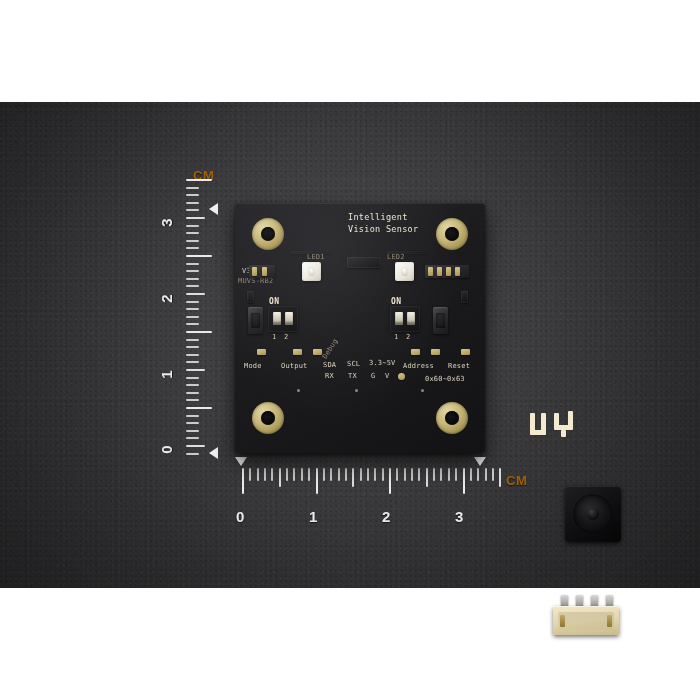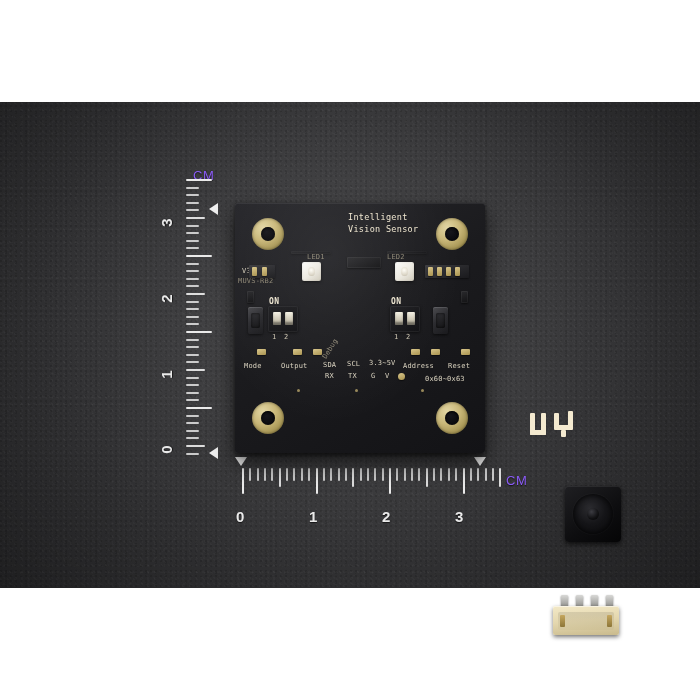--- a/index.html
+++ b/index.html
@@ -31,21 +31,21 @@
       radial-gradient(circle at 64% 12%, rgba(0,0,0,.22) 0 1px, transparent 1px);
     background-size:7px 7px,9px 9px,6px 6px,11px 11px,8px 8px,5px 5px,10px 10px;
   }
   #backdrop:after{
     content:"";position:absolute;inset:0;
     background:radial-gradient(ellipse at 50% 45%, rgba(255,255,255,.06) 0%, rgba(0,0,0,0) 55%, rgba(0,0,0,.28) 100%);
   }
 
   
   .ruler-lbl{
-    position:absolute;color:#8b5cf6;font-weight:normal;
+    position:absolute;color:#a16207;font-weight:bold;
     font-family:"Liberation Sans", sans-serif;letter-spacing:.5px;
     text-shadow:0 1px 1px rgba(0,0,0,.6);
   }
   #v-ruler{position:absolute;left:186px;top:170px;width:40px;height:290px;}
   #v-ruler .vtick{position:absolute;left:0;height:2px;background:#eaeaea;border-radius:1px;}
   #v-cm{left:193px;top:168px;font-size:13px;}
   .vnum{position:absolute;color:#eaeaea;font-size:15px;font-weight:bold;
         transform:rotate(-90deg);transform-origin:50% 50%;
         text-shadow:0 1px 1px rgba(0,0,0,.6);}
 

